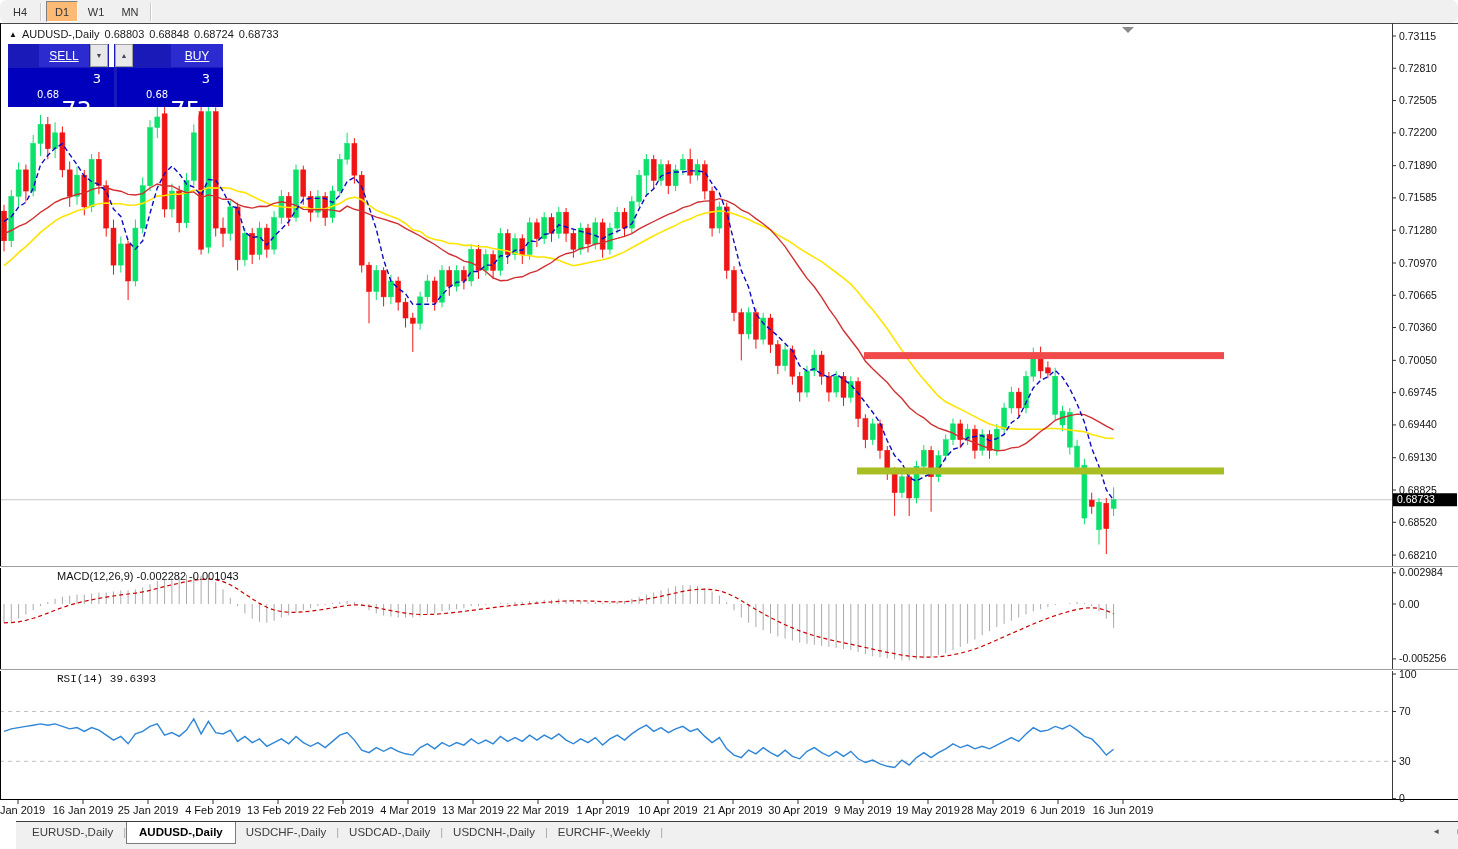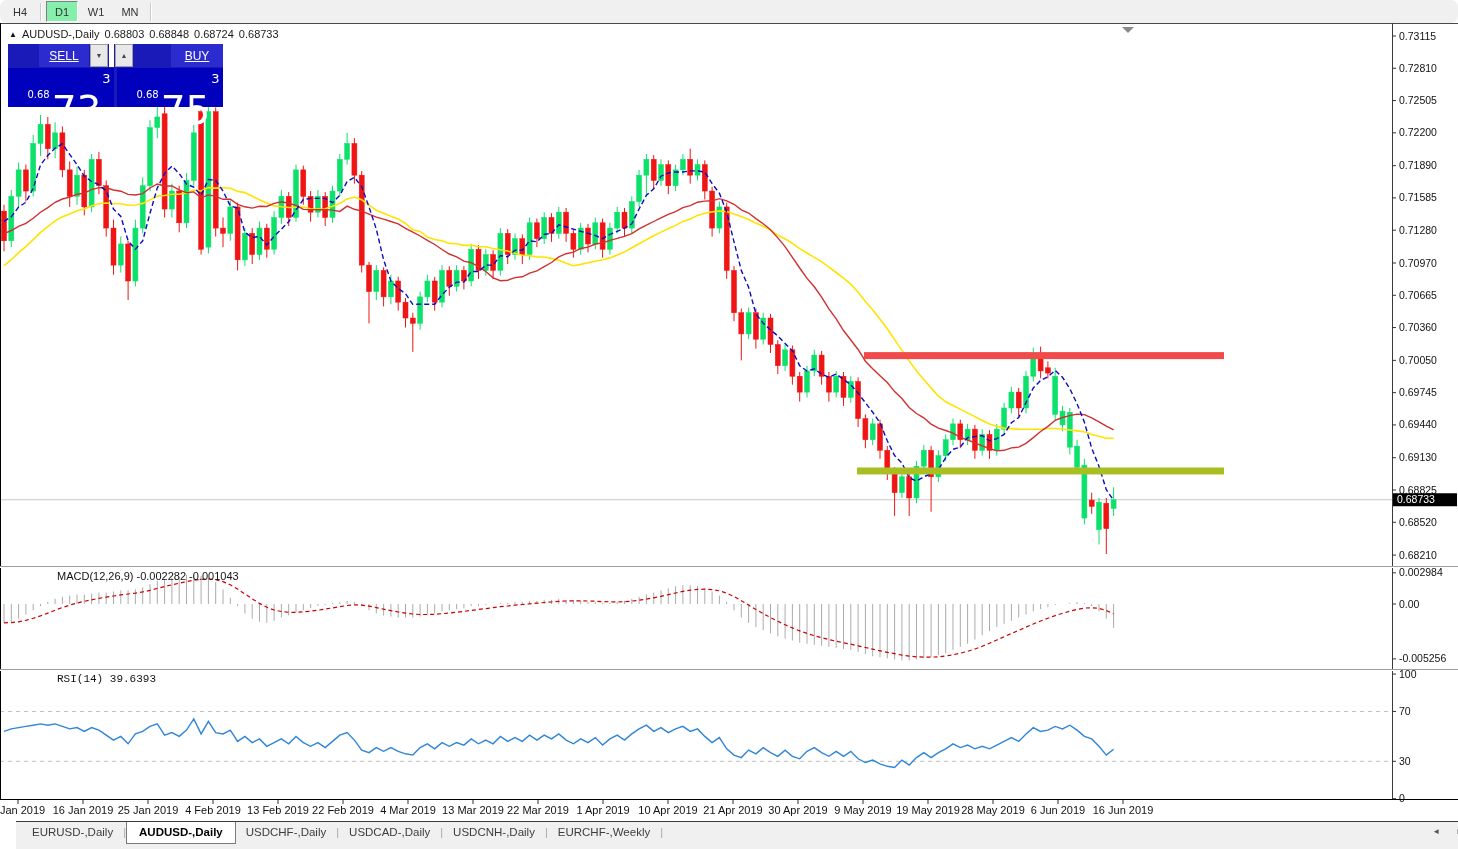--- a/index.html
+++ b/index.html
@@ -15,21 +15,21 @@
     padding-left:3px;
     border-radius:7px;
   }
   .period-btn{
     height:19px;min-width:24px;padding:0 3px;margin:0 1px;
     display:flex;align-items:center;justify-content:center;
     font-size:11px;color:#333;background:transparent;border:1px solid transparent;
     cursor:default;user-select:none;
   }
   .period-btn.active{
-    background:#86efac;border:1px solid #9a9a9a;
+    background:#fdba74;border:1px solid #9a9a9a;
     border-top-color:#808080;border-left-color:#808080;
     border-bottom-color:#fdfdfd;border-right-color:#fdfdfd;
   }
   .tb-sep{width:1px;height:18px;background:#c9c9c9;border-right:1px solid #fff;margin:0 3px;}
   
   #chart-svg{position:absolute;top:23px;left:0;}
   
   .chart-title{
     position:absolute;top:28px;left:9px;font-size:11px;color:#1a1a1a;
     display:flex;gap:5px;align-items:center;white-space:nowrap;
@@ -55,21 +55,21 @@
   .tp-vol{
     flex:1;border:none;background:#fff;font-size:12px;color:#be185d;
     text-align:right;padding:0 4px 0 0;min-width:0;font-family:"Liberation Sans",sans-serif;
   }
   .tp-row2{display:flex;gap:3px;height:39px;margin-top:1px;}
   .price-box{
     flex:1;background:#0101bd;color:#fff;display:flex;align-items:center;
     justify-content:center;font-family:"DejaVu Sans",sans-serif;
   }
   .price-box .pfx{font-size:10px;align-self:flex-end;margin:0 2px 7px 16px;}
-  .price-box .big{font-size:39px;line-height:36px;margin-top:46px;}
+  .price-box .big{font-size:24px;line-height:36px;margin-top:46px;}
   .price-box .pip{font-size:13px;align-self:flex-start;margin-top:3px;margin-left:1px;}
   .ind-label{position:absolute;font-size:11px;color:#111;left:13px;white-space:nowrap;padding-left:44px;}
   #macd-label{top:570px;}
   #rsi-label{top:673px;font-family:Liberation Mono, monospace;}
   
   .tabbar{
     position:absolute;left:16px;top:821px;width:1458px;height:28px;
     background:#f0f0f0;border-top:1px solid #3c3c3c;box-sizing:border-box;
     display:flex;align-items:flex-start;padding-left:6px;
   }

